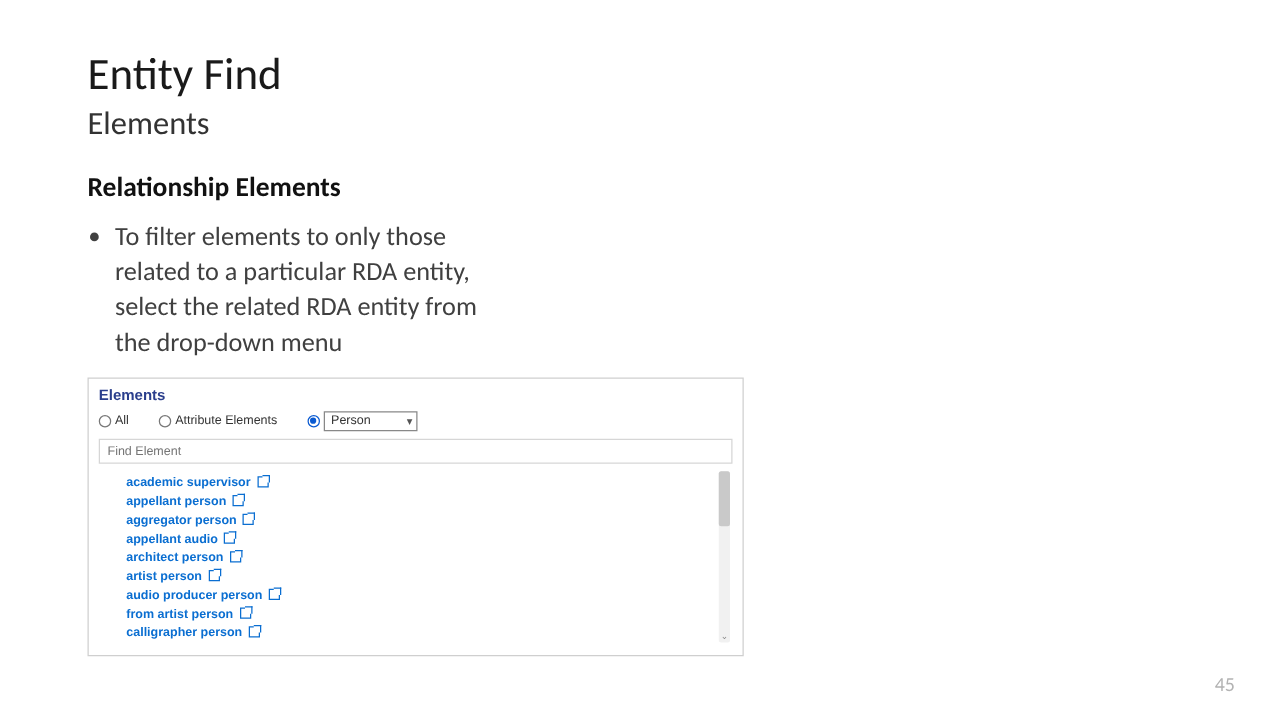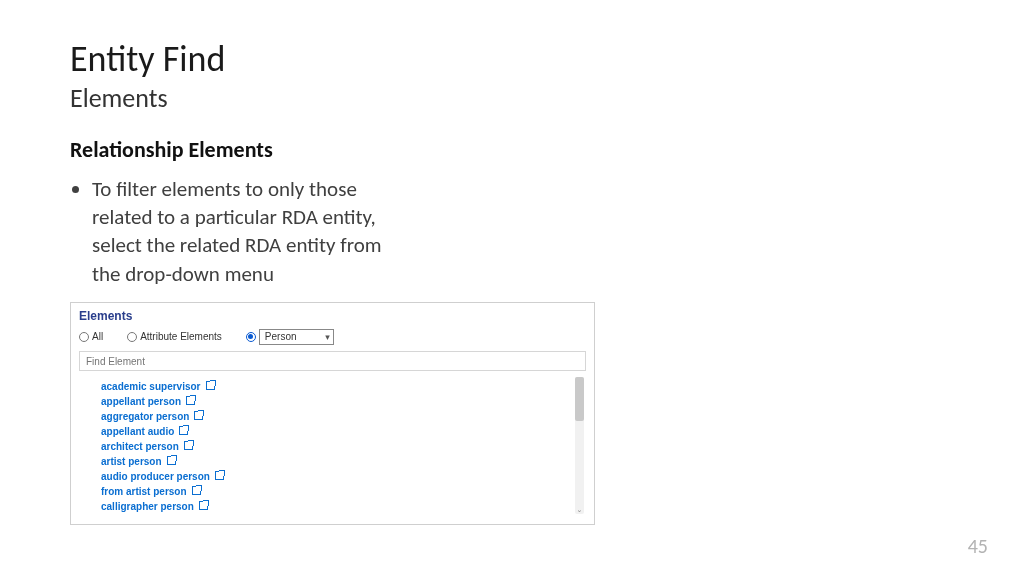--- a/index.html
+++ b/index.html
@@ -25,21 +25,21 @@
   .list-wrap { position: relative; margin-top: 4px; }
   .list { padding: 4px 0 2px 22px; }
   .list-row { display: flex; align-items: flex-start; gap: 5px; padding: 2px 0; }
   .list-link { font-size: 10px; color: #0a6ed1; font-weight: 700; text-decoration: none; cursor: pointer; }
   .popout-icon { width: 9px; height: 9px; border: 1px solid #0a6ed1; position: relative; display: inline-block; }
   .popout-icon::before { content: ""; position: absolute; top: -2px; right: -2px; width: 5px; height: 5px; border-top: 1px solid #0a6ed1; border-right: 1px solid #0a6ed1; background: #fff; }
   .scrollbar { position: absolute; top: 2px; right: 2px; width: 9px; height: calc(100% - 4px); background: #f1f1f1; border-radius: 2px; }
   .scroll-thumb { position: absolute; top: 0; left: 0; width: 100%; height: 44px; background: #c9c9c9; border-radius: 2px; }
   .scroll-arrow { position: absolute; left: 0; width: 100%; text-align: center; font-size: 7px; color: #888; line-height: 8px; }
   .scroll-arrow.down { bottom: 0; }
-  .page-num { position: absolute; bottom: 18px; right: 36px; font-size: 20px; color: #b3b3b3; }
+  .page-num { position: absolute; bottom: 18px; right: 36px; font-size: 16px; color: #b3b3b3; }
 </style>
 </head>
 <body>
 
 <div class="slide">
 
   <div class="title">Entity Find</div>
   <div class="subtitle">Elements</div>
 
   <div class="body-row">

